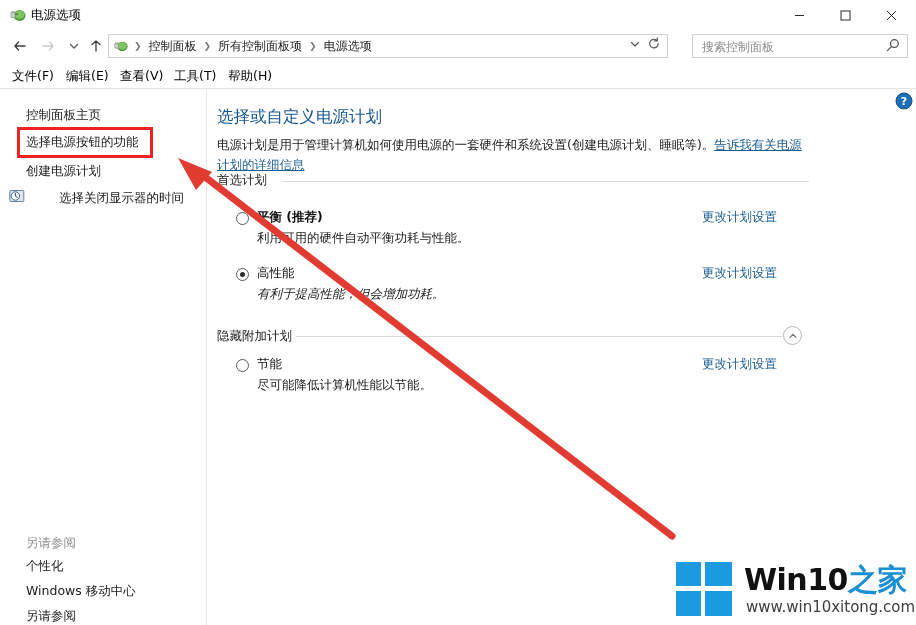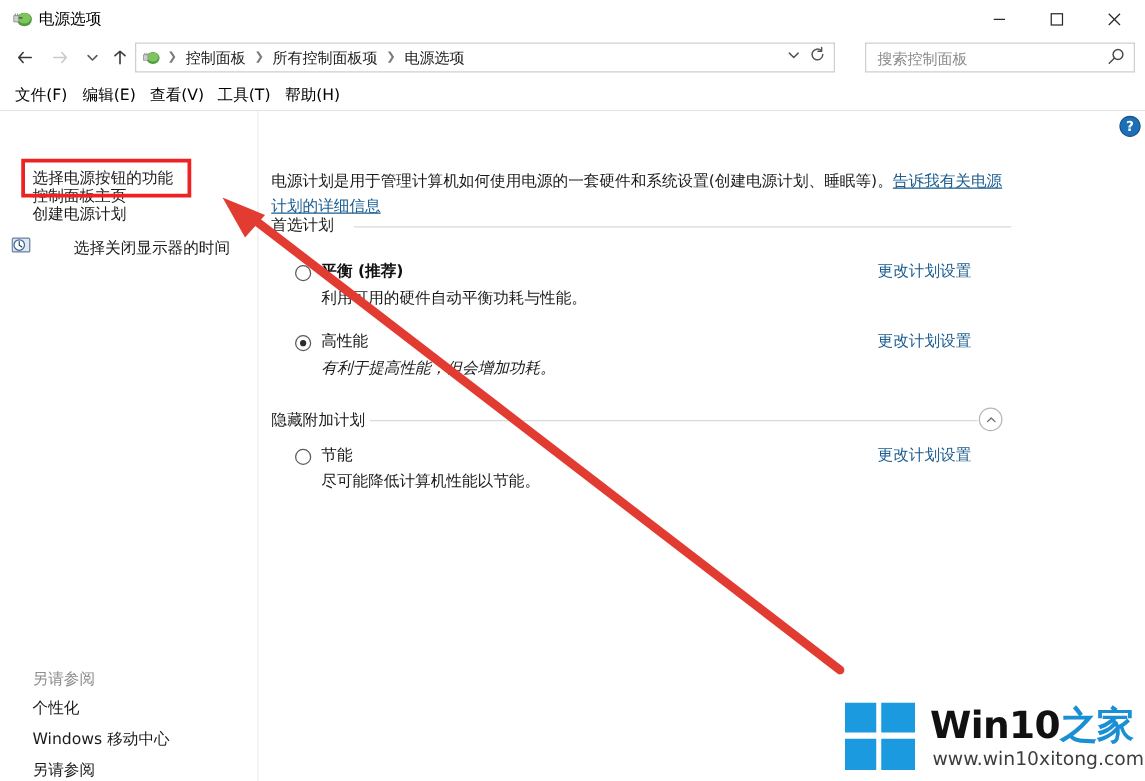--- a/index.html
+++ b/index.html
@@ -424,21 +424,21 @@
   <div class="menubar">
     <div class="menuitem" style="left:8px">文件(F)</div>
     <div class="menuitem" style="left:62px">编辑(E)</div>
     <div class="menuitem" style="left:116px">查看(V)</div>
     <div class="menuitem" style="left:170px">工具(T)</div>
     <div class="menuitem" style="left:224px">帮助(H)</div>
   </div>
   <div class="hsep"></div>
 
   <div class="leftpane">
-    <div class="lp-link" style="left:26px; top:18px;margin-top:42px;">控制面板主页</div>
+    <div class="lp-link" style="left:26px; top:18px;">控制面板主页</div>
 
     <div class="lp-link" style="left:26px; top:45px;">选择电源按钮的功能</div>
 
     <div class="lp-link" style="left:26px; top:74px;">创建电源计划</div>
 
     <svg class="lp-icon" style="left:9px; top:100px;" viewBox="0 0 16 16">
       <rect x="0.8" y="1.5" width="14" height="11" rx="1" fill="#dfe7f0" stroke="#6a7f99" stroke-width="1"></rect>
       <circle cx="6.4" cy="7" r="4.2" fill="#ffffff" stroke="#3f6898" stroke-width="1"></circle>
       <path d="M6.4 4.3v2.9l2 1.3" stroke="#2b4c74" stroke-width="1" fill="none" stroke-linecap="round"></path>
     </svg>
@@ -452,20 +452,21 @@
 
   <div class="vsep"></div>
 
   <div class="content">
 
     <svg class="helpicon" viewBox="0 0 18 18">
       <circle cx="9" cy="9" r="8" fill="#1d6fb8" stroke="#145287" stroke-width="1"></circle>
       <text x="9" y="13.2" font-size="11" font-weight="bold" fill="#ffffff" text-anchor="middle" font-family="DejaVu Sans, sans-serif">?</text>
     </svg>
 
+    <div class="pagetitle">选择或自定义电源计划</div>
 
     <div class="intro">
       <span>电源计划是用于管理计算机如何使用电源的一套硬件和系统设置(创建电源计划、睡眠等)。</span><span class="tlink">告诉我有关电源计划的详细信息</span>
     </div>
 
     <div class="seclabel" style="left:10px; top:83px;">首选计划</div>
     <div class="secline" style="left:76px; top:92px; width:526px;"></div>
 
     <div class="radio" style="left:29px; top:123px;"></div>
     <div class="plan-name bold" style="left:50px; top:120px;">平衡 (推荐)</div>

